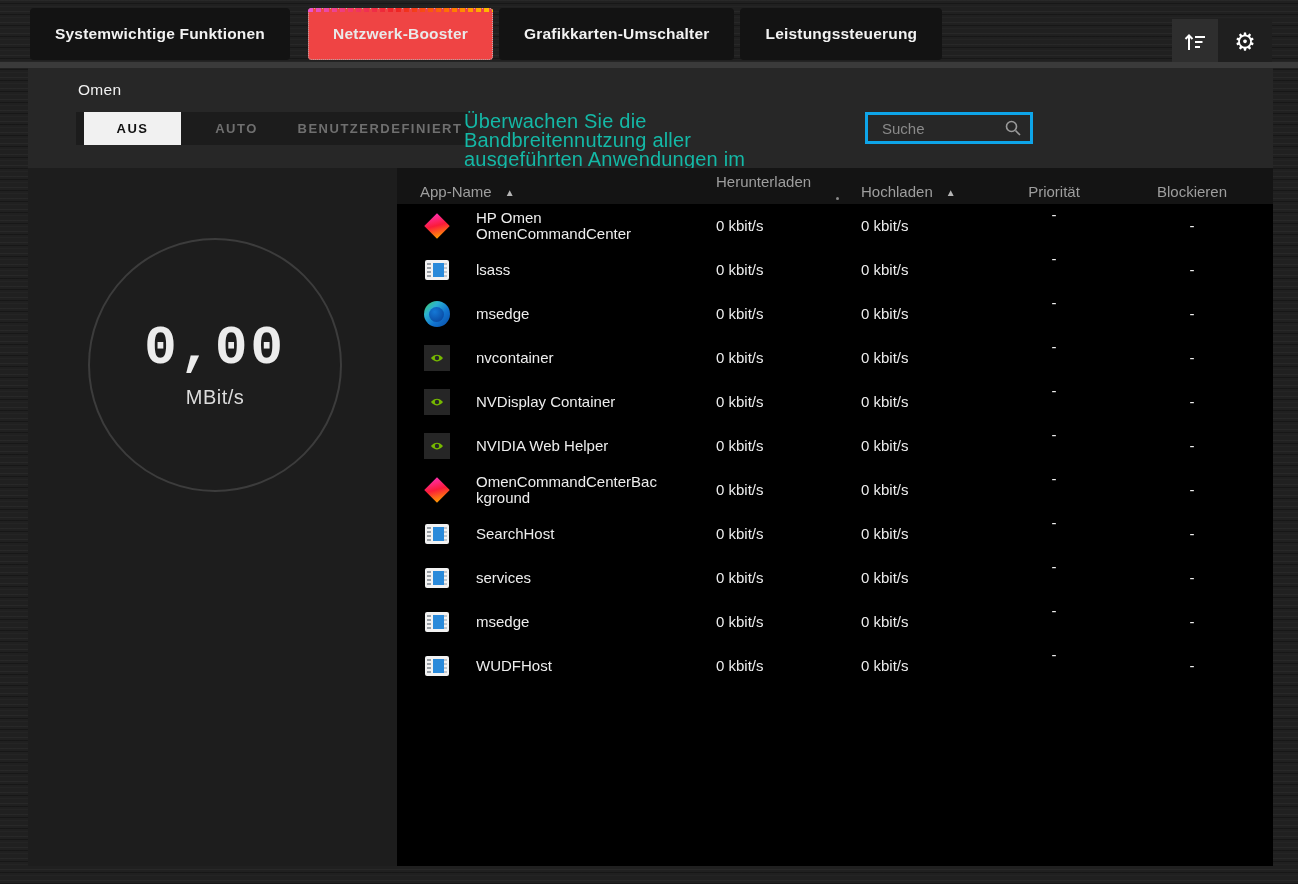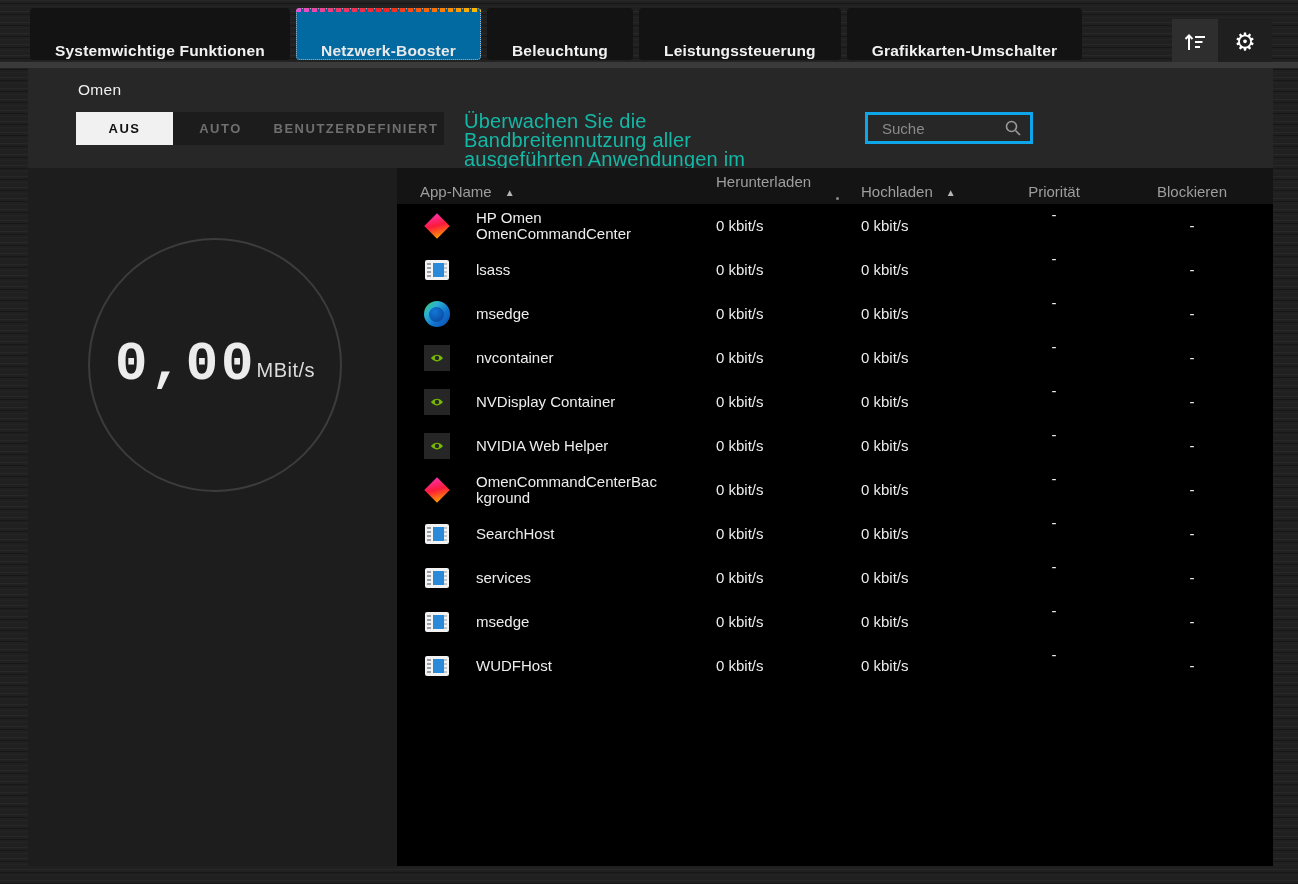--- a/index.html
+++ b/index.html
@@ -10,25 +10,25 @@
     background-image:
       repeating-linear-gradient(180deg,
         rgba(255,255,255,0.035) 0 1px, transparent 1px 3px,
         rgba(0,0,0,0.28) 3px 4px, transparent 4px 6px,
         rgba(255,255,255,0.02) 6px 7px, transparent 7px 11px);
     color:#e8e8e8;
   }
   
   .tabbar{position:absolute;top:8px;left:30px;display:flex;gap:6px;}
   .tab{
-    position:relative;height:52px;padding:0 25px;display:flex;align-items:flex-end;
+    position:relative;height:52px;padding:0 25px;display:flex;align-items:center;
     background:#131313;border-radius:4px;color:#f2f2f2;font-size:15.5px;font-weight:bold;
     letter-spacing:.2px;cursor:pointer;white-space:nowrap;
   }
-  .tab.active{background:#0369a1;color:#e9e9e9;outline:1px dotted #b5b5b5;outline-offset:-1px;}
+  .tab.active{background:#ef4444;color:#e9e9e9;outline:1px dotted #b5b5b5;outline-offset:-1px;margin-left:12px;}
   .tab .rainbow{
     display:none;position:absolute;top:0;left:0;right:0;height:4px;border-radius:3px 3px 0 0;
     background:linear-gradient(90deg,#e556d6 0%,#f0386e 22%,#ee2424 48%,#ff7a00 78%,#ffc400 100%);
     -webkit-mask-image:repeating-linear-gradient(90deg,#000 0 5px,transparent 5px 8px);
             mask-image:repeating-linear-gradient(90deg,#000 0 5px,transparent 5px 8px);
   }
   .tab.active .rainbow{display:block;}
   .topbtn{
     position:absolute;top:19px;height:45px;display:flex;align-items:center;justify-content:center;
     cursor:pointer;
@@ -37,42 +37,42 @@
   .gearbtn{left:1218px;width:54px;background:#1f1f1f;}
   .gearbtn span{font-family:"DejaVu Sans",sans-serif;font-size:24px;color:#fff;line-height:1;}
   .tab-divider{position:absolute;top:62px;left:0;width:1298px;height:6px;background:#3a3a3a;}
   
   .content{position:absolute;top:68px;left:28px;width:1245px;height:798px;background:#1d1d1d;}
   .modus-strip{position:absolute;top:0;left:0;width:100%;height:100px;background:#272727;}
   .modus-label{position:absolute;left:50px;top:13px;font-size:15.5px;color:#f0f0f0;letter-spacing:.3px;}
   .segmented{position:absolute;left:48px;top:44px;height:33px;display:flex;background:#1c1c1c;}
   .seg-btn{
     height:33px;display:flex;align-items:center;justify-content:center;
-    font-size:13px;font-weight:bold;letter-spacing:1.5px;color:#6f6f6f;cursor:pointer;
+    font-size:13px;font-weight:bold;letter-spacing:1.5px;color:#6f6f6f;cursor:pointer;margin-left:8px;
   }
   .seg-btn.b0{width:97px;} .seg-btn.b1{width:95px;} .seg-btn.b2{width:176px;}
   .seg-btn.active{background:#f1f1f1;color:#111;}
   .modus-desc{
     position:absolute;left:436px;top:44px;width:340px;font-size:20px;line-height:19px;
     color:#14b8a6;letter-spacing:.2px;
   }
   .searchbox{
     position:absolute;left:837px;top:44px;width:168px;height:32px;border:3px solid #0ea5e9;
     display:flex;align-items:center;box-sizing:border-box;padding:0 8px 0 12px;
   }
   .searchbox input{
     flex:1;background:transparent;border:none;outline:none;color:#cfcfcf;
     font-size:15px;font-family:"Liberation Sans",sans-serif;min-width:0;
   }
   .searchbox input::placeholder{color:#8a8a8a;}
   
   .gauge-title{position:absolute;left:56px;top:120px;font-size:18px;color:#e2e2e2;letter-spacing:.3px;}
   .gauge-circle{
     position:absolute;left:60px;top:170px;width:250px;height:250px;border-radius:50%;
-    border:2px solid #3c3c3c;display:flex;flex-direction:row;align-items:center;justify-content:center;
+    border:2px solid #3c3c3c;display:flex;flex-direction:column;align-items:center;justify-content:center;
   }
   .gauge-value{
     font-family:"Liberation Mono","DejaVu Sans Mono",monospace;
     font-size:54px;font-weight:bold;color:#ececec;letter-spacing:3px;line-height:1;
   }
   .gauge-unit{font-size:20px;color:#dcdcdc;margin-top:10px;letter-spacing:.5px;}
   
   .table-region{position:absolute;left:369px;top:100px;width:876px;height:698px;background:#000;}
   .thead{position:relative;width:100%;height:36px;background:#141414;color:#9e9e9e;font-size:15px;}
   .th{position:absolute;top:0;line-height:48px;white-space:nowrap;cursor:pointer;}
@@ -131,27 +131,24 @@
 
 <div class="tabbar">
     <div class="tab">
       <span>Systemwichtige Funktionen</span>
     </div>
     <div class="tab active">
       <span class="rainbow"></span>
       <span>Netzwerk-Booster</span>
     </div>
     <div class="tab">
-      <span>Beleuchtung</span>
+      <span>Grafikkarten-Umschalter</span>
     </div>
     <div class="tab">
       <span>Leistungssteuerung</span>
-    </div>
-    <div class="tab">
-      <span>Grafikkarten-Umschalter</span>
     </div>
   </div>
 
 <div class="topbtn sortbtn">
   <span class="sorticon">
     <svg width="24" height="20" viewBox="0 0 24 20" fill="none" stroke="#ffffff" stroke-width="2">
       <path d="M6 18 V4"></path>
         <path d="M2.5 7 L6 3.5 L9.5 7"></path>
       <path d="M12 5 H22"></path>
         <path d="M12 10 H19.5"></path>

